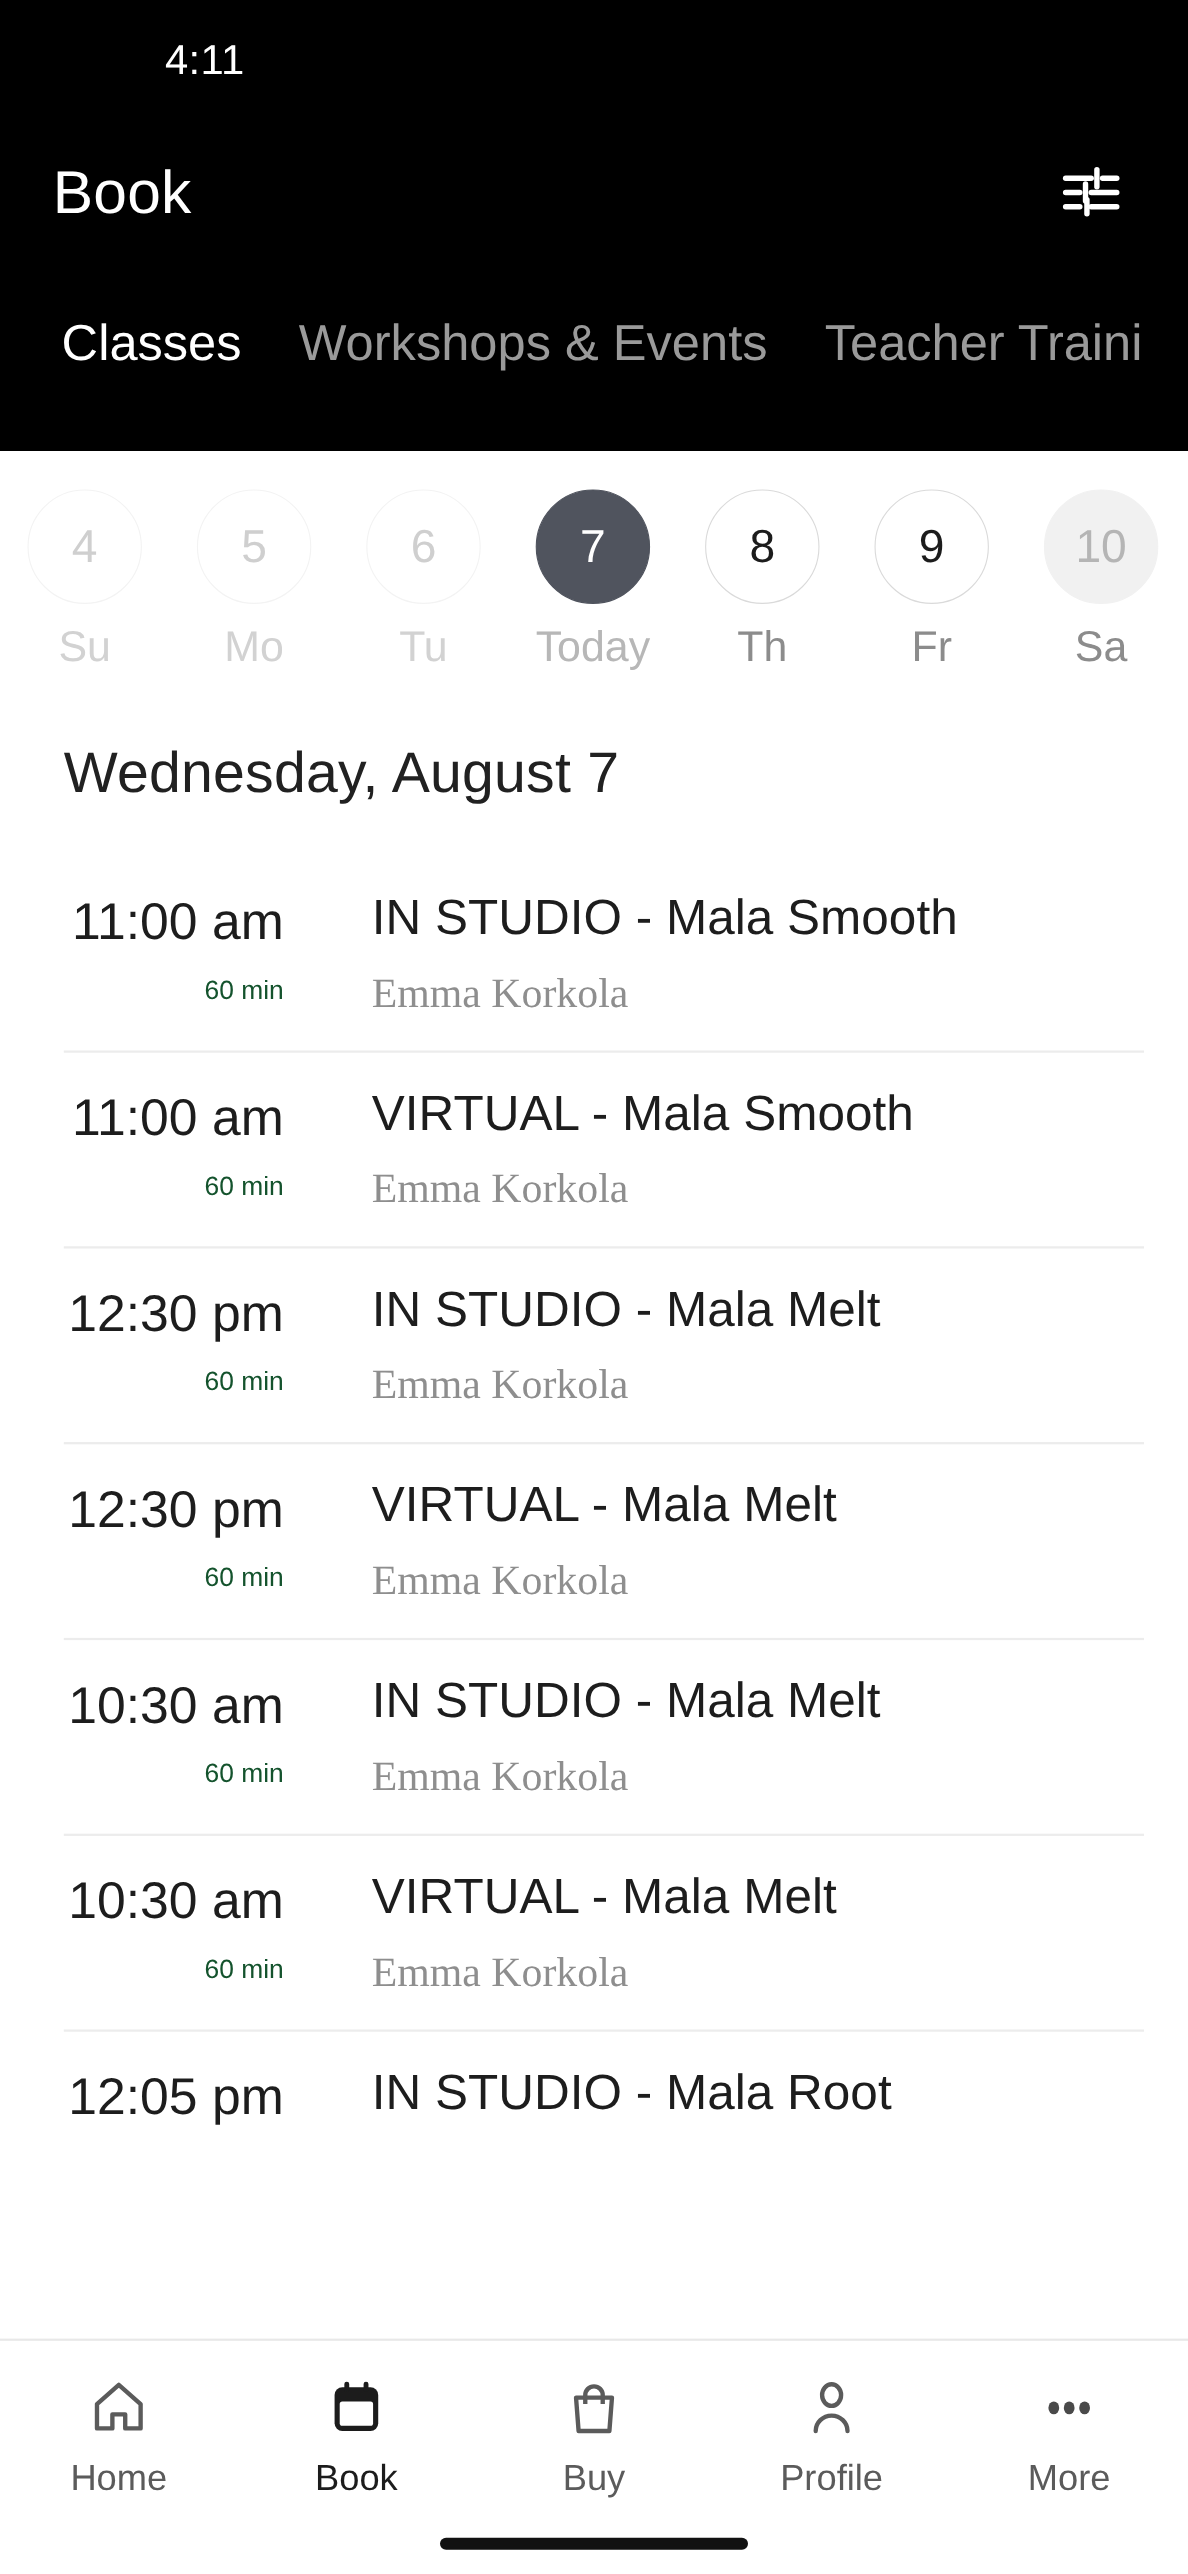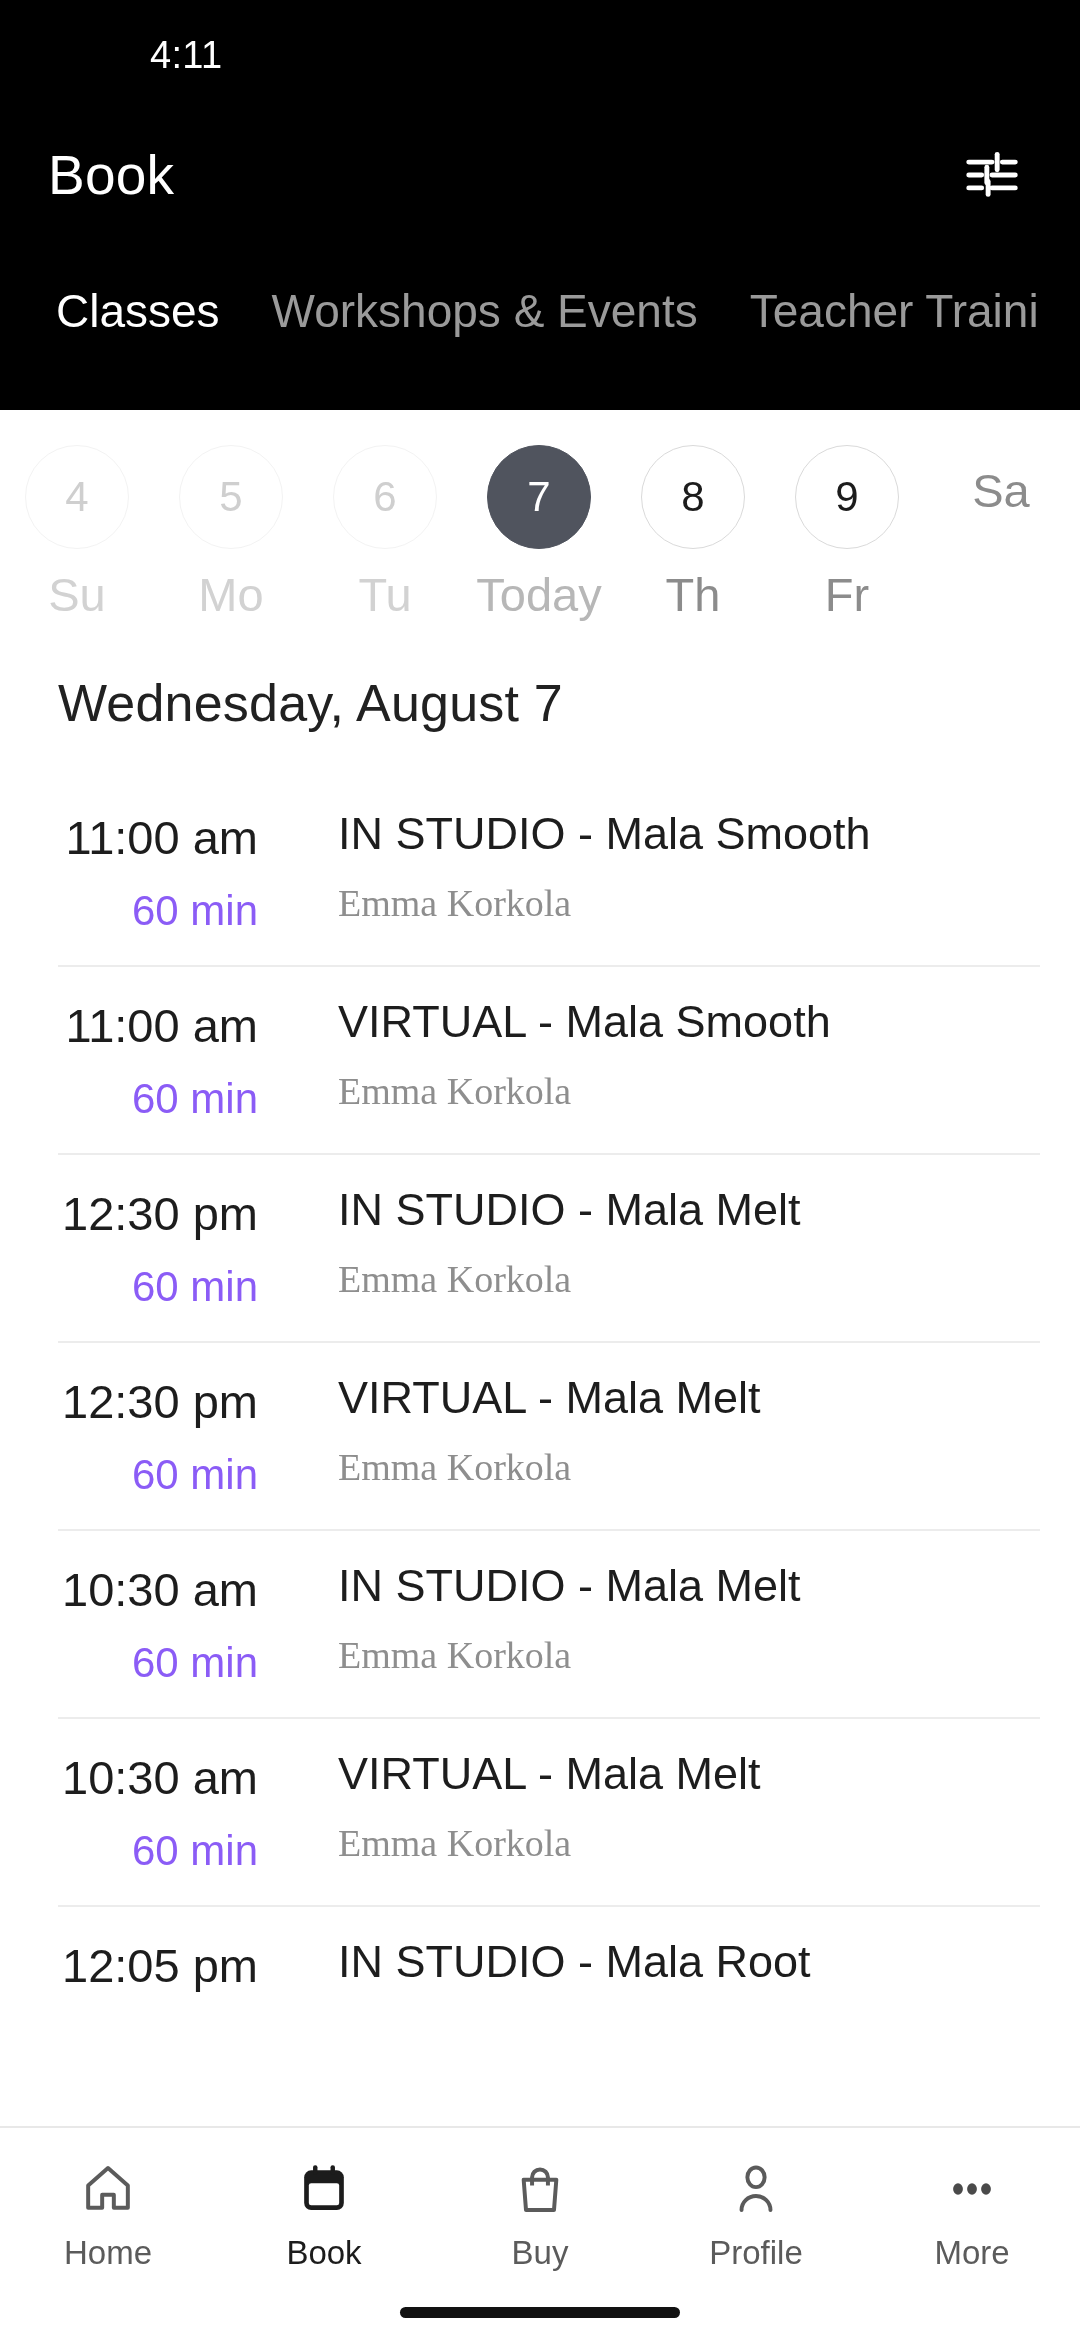--- a/index.html
+++ b/index.html
@@ -116,21 +116,21 @@
 
   .daycell.muted .daycircle {
     background:#f1f1f1;
     border-color:#f1f1f1;
     color:#b5b5b5;
   }
   .daycell.muted .daylabel { color:#8c8c8c; }
 
   .daylabel {
     margin-top:18px;
-    font-size:47px;
+    font-size:39px;
   }
 
   
   .date-heading {
     flex:0 0 auto;
     padding:28px 0 0 58px;
     font-size:52px;
     color:#212121;
     font-weight:400;
     letter-spacing:0.2px;
@@ -159,22 +159,22 @@
     text-align:right;
     padding-right:32px;
     padding-top:6px;
   }
   .time-main {
     font-size:47px;
     color:#1d1d1d;
     line-height:1.15;
   }
   .time-dur {
-    font-size:42px;
-    color:#8b5cf6;
+    font-size:24px;
+    color:#14532d;
     margin-top:22px;
   }
   .col-info {
     flex:1 1 auto;
     padding-left:48px;
     padding-top:2px;
   }
   .class-name {
     font-size:45px;
     color:#1d1d1d;
@@ -289,20 +289,21 @@
       <div class="daycircle">8</div>
       <div class="daylabel">Th</div>
     </div>
 
     <div class="daycell future">
       <div class="daycircle">9</div>
       <div class="daylabel">Fr</div>
     </div>
 
     <div class="daycell muted">
+      <div class="daycircle">10</div>
       <div class="daylabel">Sa</div>
     </div>
 
   </div>
 
   <div class="date-heading">Wednesday, August 7</div>
 
   <div class="classlist">
 
     <div class="class-row">

